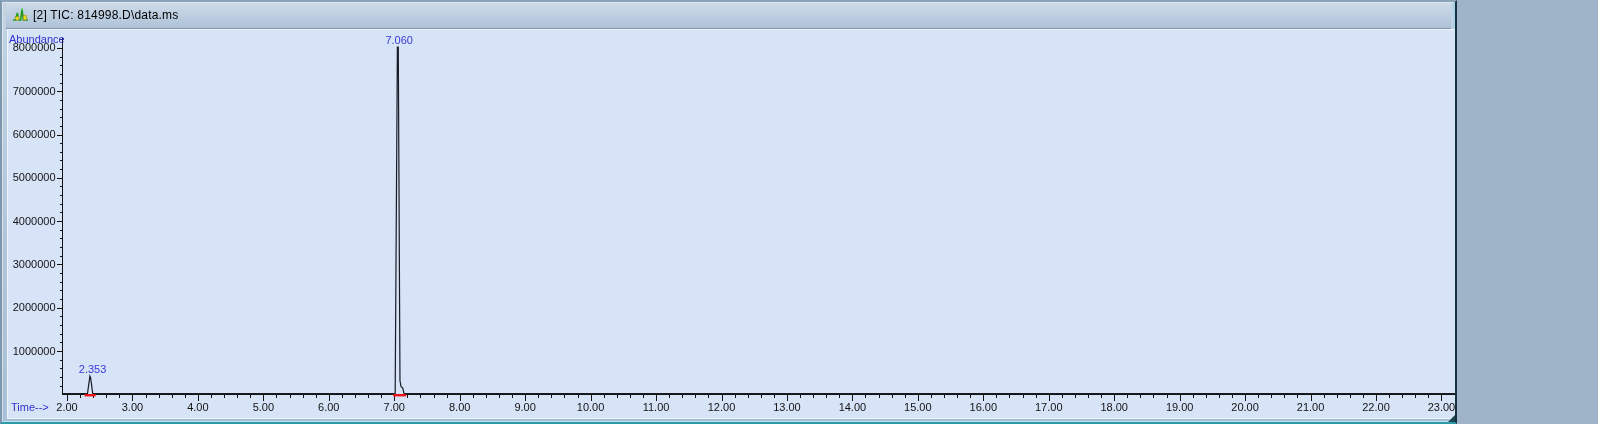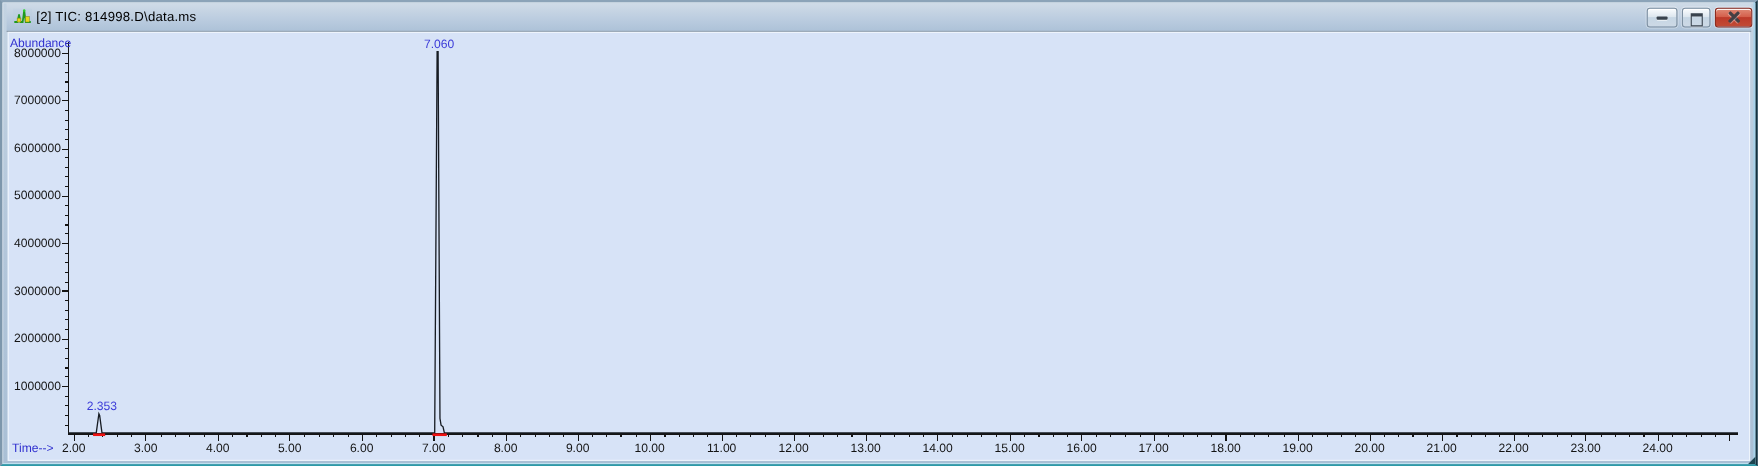--- a/index.html
+++ b/index.html
@@ -1,17 +1,17 @@
 <!DOCTYPE html>
 <html><head>
 <meta charset="utf-8">
 <style>
   html,body{margin:0;padding:0;background:#9fb4c8;font-family:"Liberation Sans",sans-serif;}
   .window{
-    position:relative;box-sizing:border-box;width:1598px;height:424px;
+    position:relative;box-sizing:border-box;width:1457px;height:424px;
     background:linear-gradient(180deg,#c3d3e2 0%,#b2c6da 55%,#a9bfd5 100%);
     border:2px solid;border-color:#8ba3b8 #15323e #2d9aa8 #7d97ac;
     box-shadow:inset -2px 0 0 #a9d3ea, inset 0 -1px 0 #bfe0ef, inset 1px 1px 0 rgba(255,255,255,.45);
     overflow:hidden;
   }
   .titlebar{
     position:absolute;left:4px;top:1px;right:4px;height:25px;
     background:linear-gradient(180deg,#cfdbe7 0%,#bccde0 55%,#adc2d8 100%);
     border-bottom:1px solid #8796a5;
     cursor:default;

